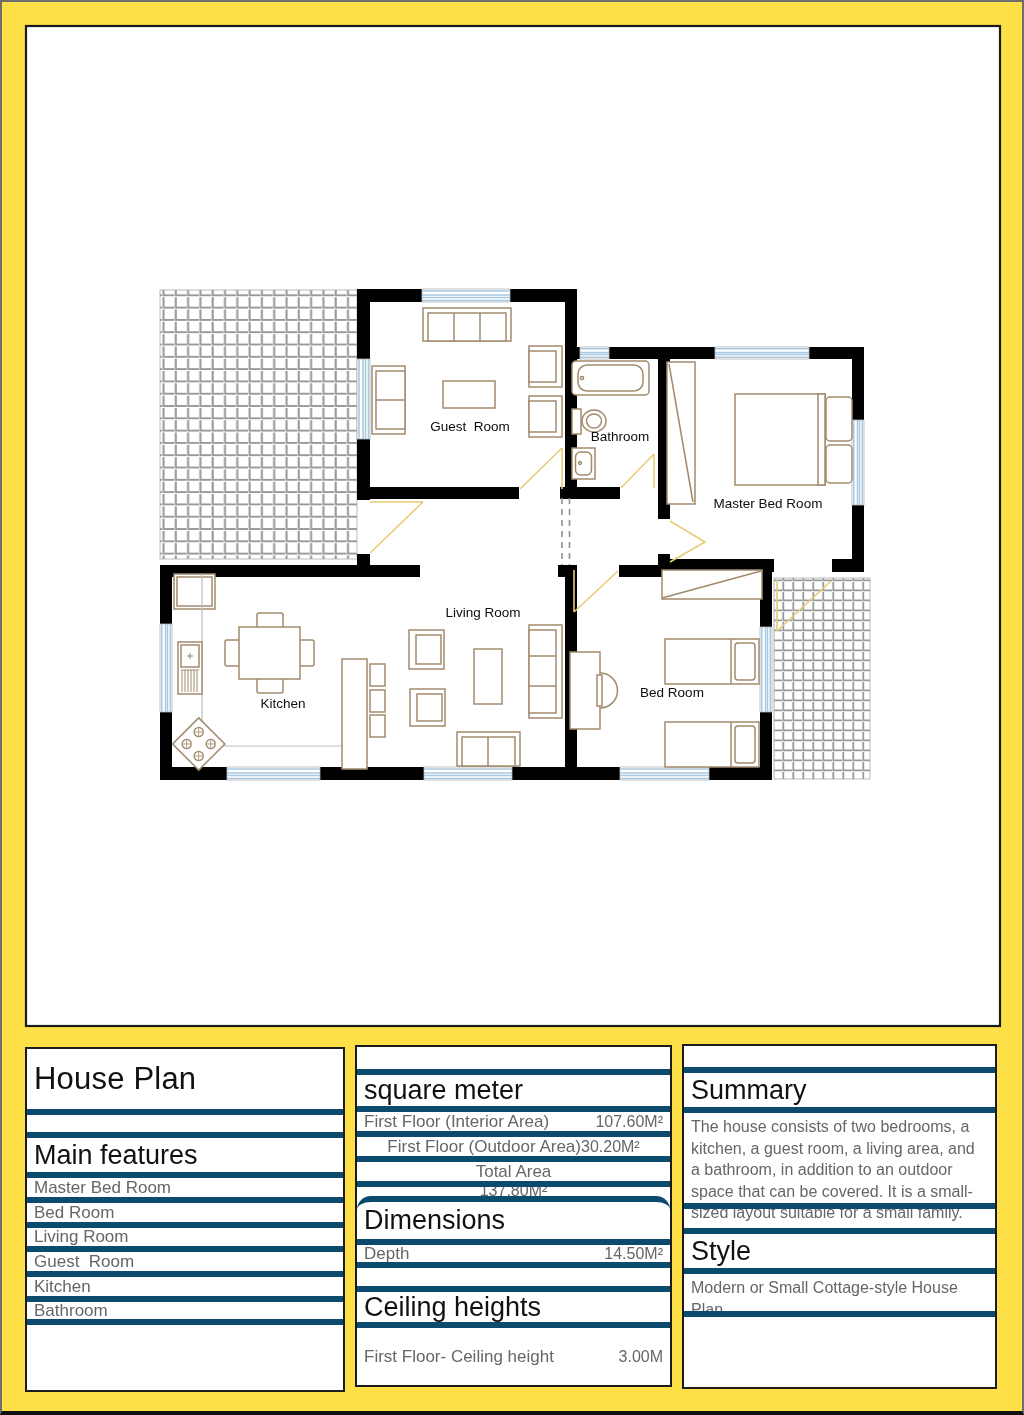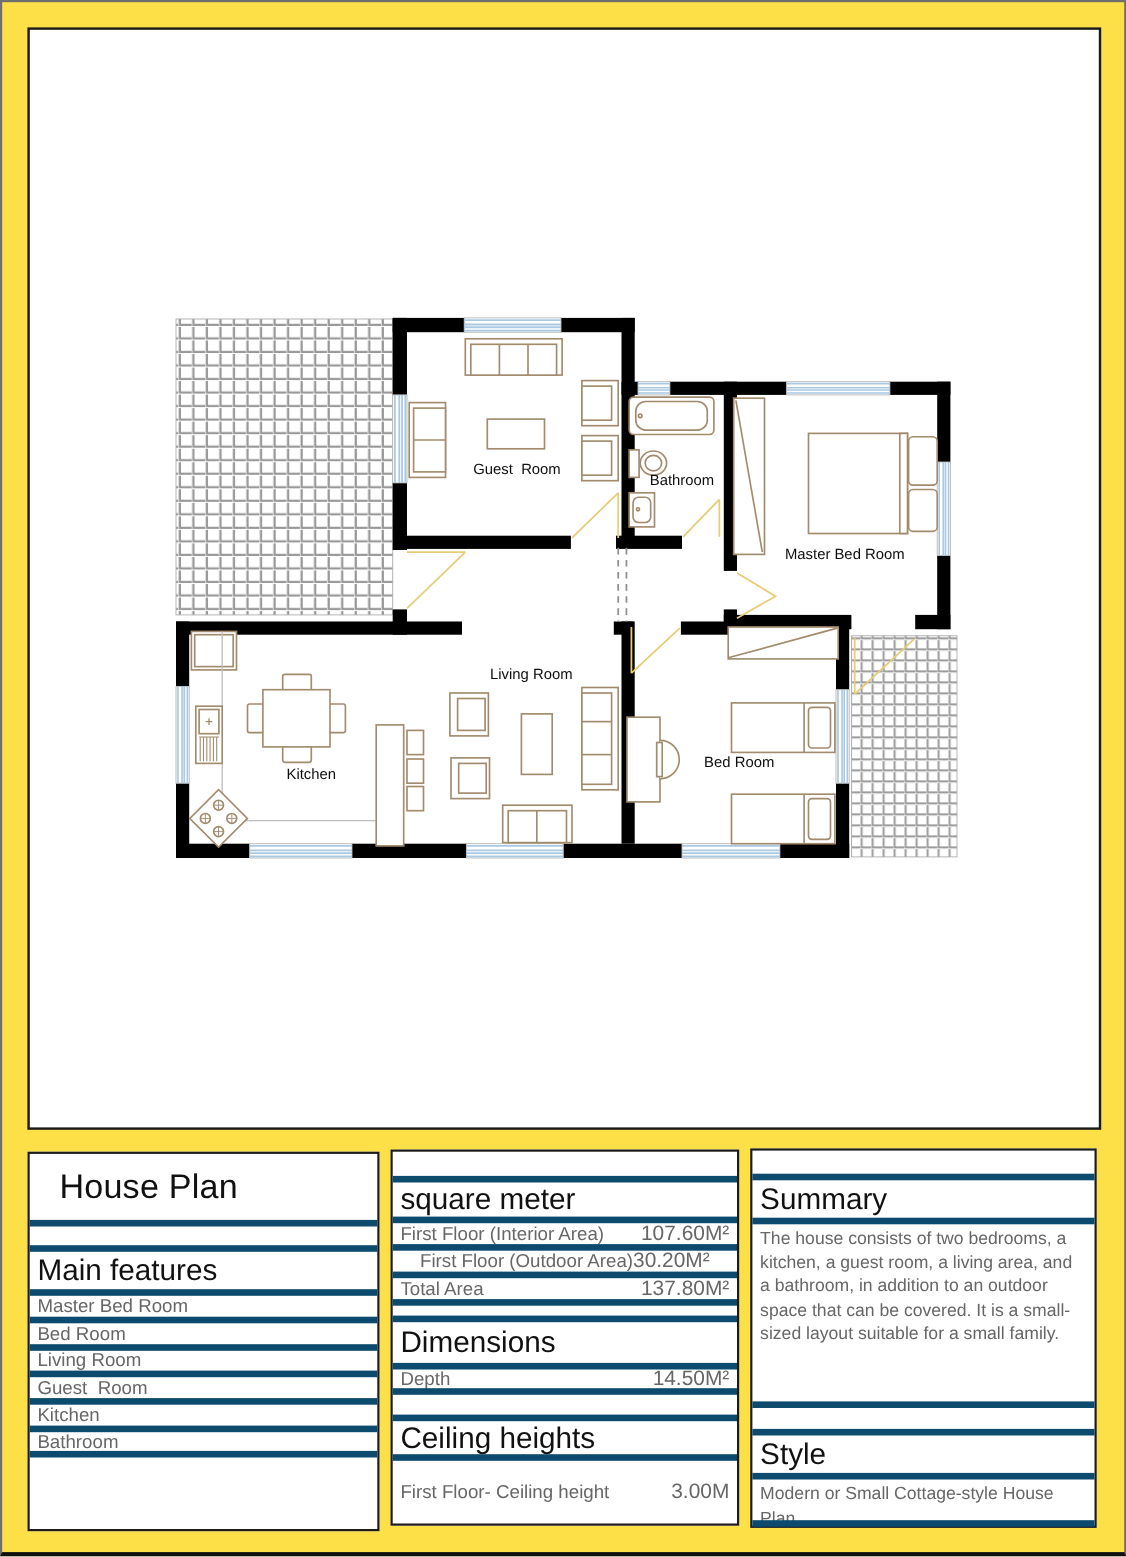--- a/index.html
+++ b/index.html
@@ -4,27 +4,27 @@
 <style>
   html,body{margin:0;padding:0;background:#fff;font-family:"Liberation Sans",sans-serif;}
   .page{position:relative;width:1024px;height:1415px;background:#fde047;box-sizing:border-box;
         border:2px solid #6e6e6e;border-bottom:4px solid #111;overflow:hidden;}
   .plan-svg{position:absolute;left:0;top:0;}
   
   .tbl{position:absolute;box-sizing:border-box;border:2px solid #1c1c1c;background:#fff;
        display:flex;flex-direction:column;}
   .row{box-sizing:border-box;border-top:6px solid #0c4a6e;display:flex;align-items:center;
        padding:0 7px;flex:0 0 auto;}
-  .row.first{border-top:none;margin-left:20px;}
+  .row.first{border-top:none;}
   .row.filler{flex:1 1 auto;}
   .title-lg{font-size:31px;color:#111;letter-spacing:.2px;}
   .title-md{font-size:27px;color:#111;}
   .cell-gray{font-size:17px;color:#666;}
   .kv{justify-content:space-between;}
-  .kv .v{color:#666;font-size:19px;}
+  .kv .v{color:#666;font-size:16px;}
   .para{font-size:16px;color:#666;line-height:21.5px;align-items:flex-start;padding-top:3px;}
   svg text{font-family:"Liberation Sans",sans-serif;}
 </style>
 </head>
 <body>
 
 <div class="page">
 
   <svg class="plan-svg" width="1024" height="1032" viewBox="0 0 1024 1032">
     <defs>
@@ -317,26 +317,26 @@
       <span class="title-md">square meter</span>
     </div>
     <div class="row kv" style="height:25px;">
       <span class="cell-gray">First Floor (Interior Area)</span>
       <span class="v">107.60M²</span>
     </div>
     <div class="row kv" style="height:25px;justify-content:center;">
       <span class="cell-gray">First Floor (Outdoor Area)</span>
       <span class="v">30.20M²</span>
     </div>
-    <div class="row kv" style="height:25px;">
+    <div class="row kv" style="height:25px;flex-direction:column;">
       <span class="cell-gray">Total Area</span>
       <span class="v">137.80M²</span>
     </div>
     <div class="row" style="height:15px;"></div>
-    <div class="row" style="height:43px;">
+    <div class="row" style="height:43px;border-radius:14px;">
       <span class="title-md">Dimensions</span>
     </div>
     <div class="row kv" style="height:23px;">
       <span class="cell-gray">Depth</span>
       <span class="v">14.50M²</span>
     </div>
     <div class="row" style="height:24px;"></div>
     <div class="row" style="height:36px;">
       <span class="title-md">Ceiling heights</span>
     </div>
@@ -344,21 +344,21 @@
       <span class="cell-gray">First Floor- Ceiling height</span>
       <span class="v">3.00M</span>
     </div>
   </div>
 
   <div class="tbl" style="left:680px;top:1042px;width:315px;height:345px;">
     <div class="row first" style="height:21px;"></div>
     <div class="row" style="height:40px;">
       <span class="title-md">Summary</span>
     </div>
-    <div class="row para" style="height:167px;">
+    <div class="row para" style="height:96px;">
       <span>The house consists of two bedrooms, a kitchen, a guest room, a living area, and a bathroom, in addition to an outdoor space that can be covered. It is a small-sized layout suitable for a small family.</span>
     </div>
     <div class="row" style="height:25px;"></div>
     <div class="row" style="height:40px;">
       <span class="title-md">Style</span>
     </div>
     <div class="row para" style="height:43px;">
       <span>Modern or Small Cottage-style House Plan</span>
     </div>
     <div class="row filler"></div>

